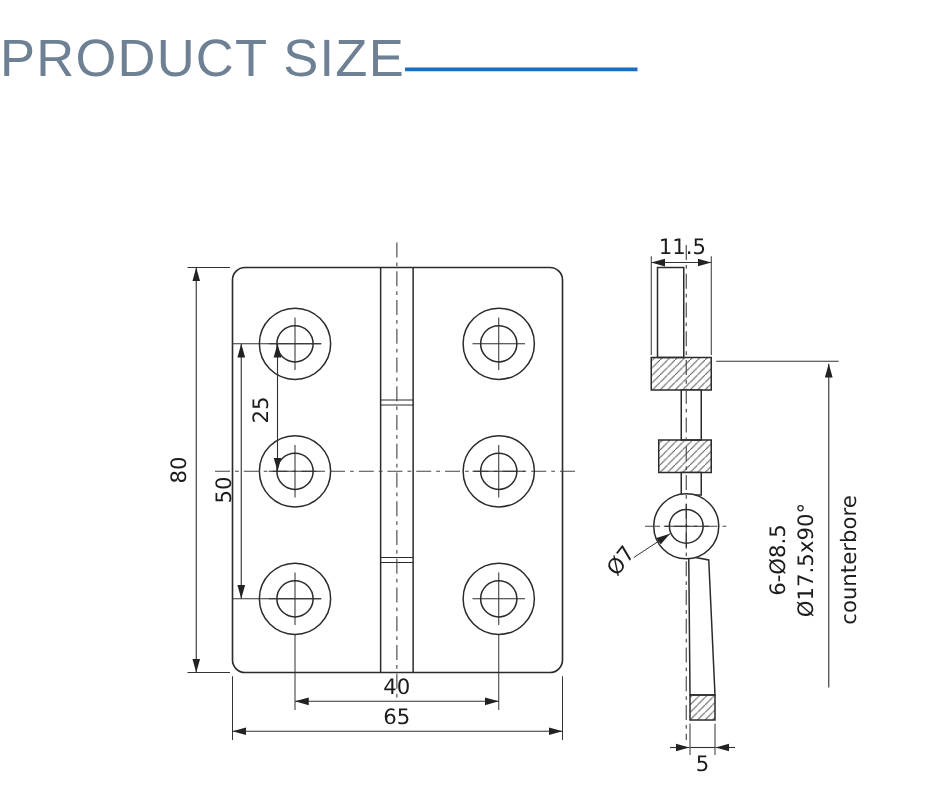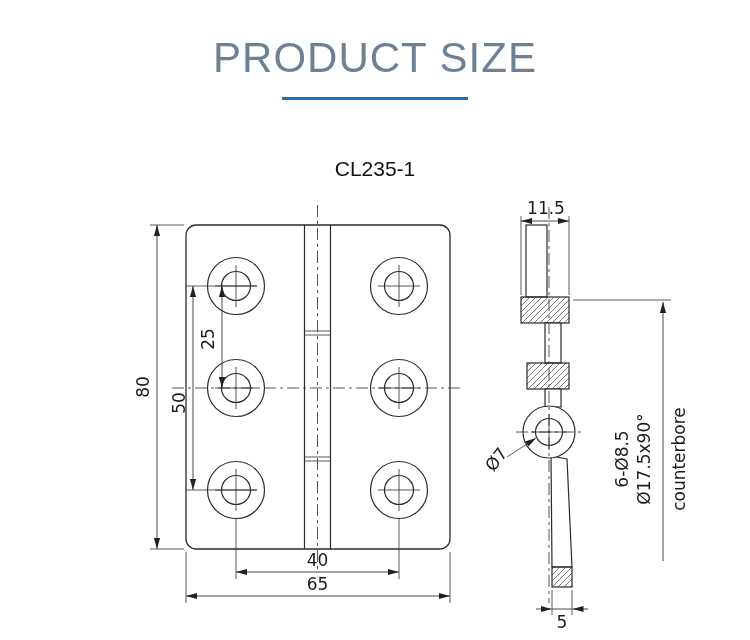--- a/index.html
+++ b/index.html
@@ -3,21 +3,21 @@
 <meta charset="utf-8">
 <style>
   * { margin:0; padding:0; box-sizing:border-box; }
   html,body { background:#ffffff; }
   body {
     width:750px; height:640px;
     font-family:"Liberation Sans", sans-serif;
     position:relative; overflow:hidden;
   }
   .page { position:relative; width:750px; height:640px; background:#fff; }
-  header { padding-top:24px; display:flex; flex-direction:column; align-items:center;margin-top:11px; }
+  header { padding-top:24px; display:flex; align-items:center; }
   h1.title {
     font-size:42px; font-weight:400; letter-spacing:1px;
     color:#6e8093; line-height:1.1;
   }
   .title-underline { margin-top:16px; width:186px; height:3px; background:#1b6ec2; }
   .model-label {
     position:absolute; top:146px; left:0; width:750px; text-align:center;
     font-size:21px; font-weight:500; color:#111;
   }
   svg.drawing { position:absolute; top:0; left:0; }
@@ -37,21 +37,20 @@
 </head>
 <body>
 
 <div class="page">
 
   <header>
     <h1 class="title" style="color: rgb(110, 128, 147);">PRODUCT SIZE</h1>
     <div class="title-underline" style="background: rgb(27, 110, 194);"></div>
   </header>
 
-  <div class="model-label">CL235-1</div>
 
   <svg class="drawing" width="750" height="640" viewBox="0 0 750 640">
     <defs>
       <pattern id="hatch" patternUnits="userSpaceOnUse" width="6" height="6">
         <path d="M0,6 L6,0" stroke="#555" stroke-width="0.8"></path>
       </pattern>
       <marker id="aE" markerUnits="userSpaceOnUse" markerWidth="12" markerHeight="8" refX="11" refY="4" orient="auto">
         <path d="M0,0.9 L11,4 L0,7.1 Z" fill="#222"></path>
       </marker>
       <marker id="aS" markerUnits="userSpaceOnUse" markerWidth="12" markerHeight="8" refX="1" refY="4" orient="auto">

